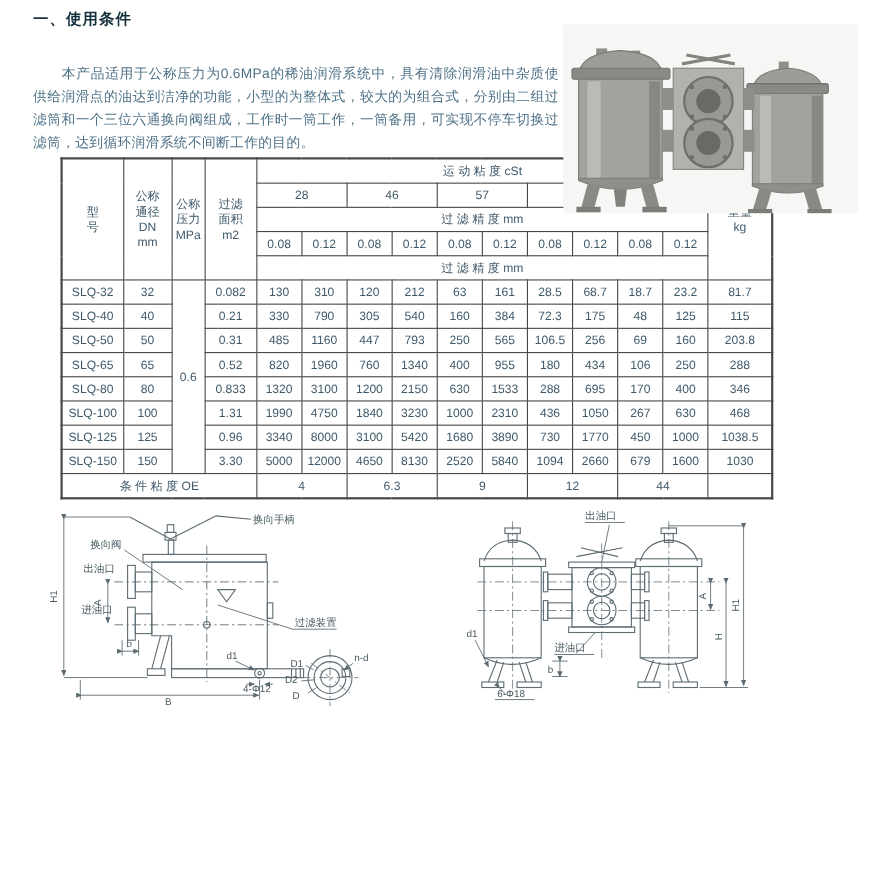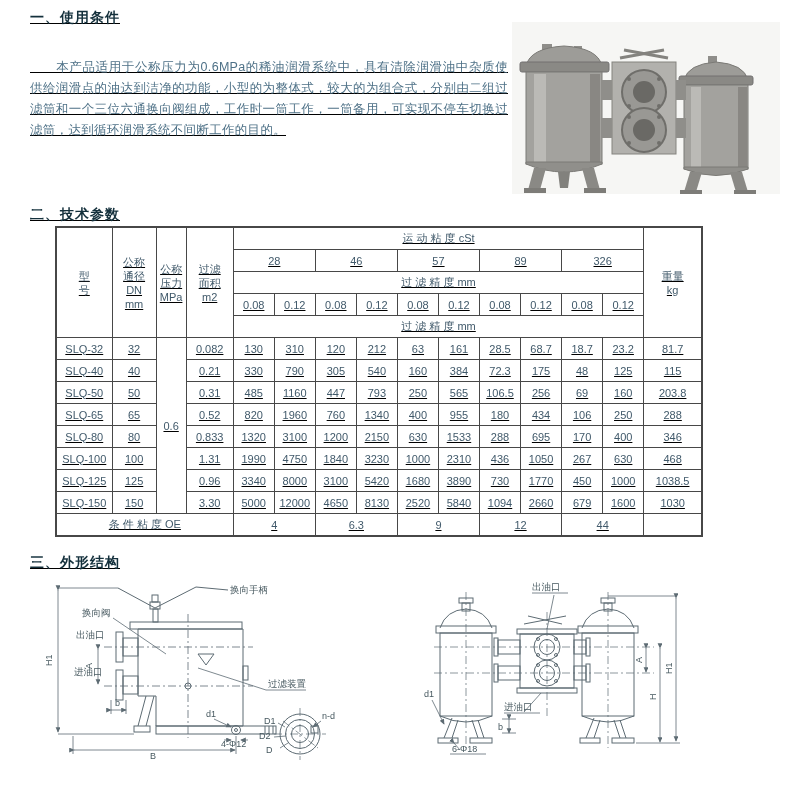--- a/index.html
+++ b/index.html
@@ -1,20 +1,20 @@
 <!DOCTYPE html>
 <html><head>
 <meta charset="utf-8">
 <style>
   html,body{margin:0;padding:0;}
   body{
     width:800px;height:796px;overflow:hidden;background:#ffffff;
     font-family:"Liberation Sans","DejaVu Sans",sans-serif;position:relative;
   }
-  .page{position:relative;width:800px;height:668px;text-decoration:underline;}
+  .page{position:relative;width:800px;height:668px;}
   .sec-heading{
     font-size:14px;font-weight:bold;color:#14303c;letter-spacing:1px;
     margin:0 0 0 30px;line-height:19px;
   }
   #h1{padding-top:8px;}
   #h2{margin-top:64px;}
   #h3{margin-top:16px;}
   .para{
     margin:30px 0 0 30px;width:478px;font-size:12.5px;line-height:21px;
     color:#4e7187;letter-spacing:0.3px;text-align:justify;
@@ -90,21 +90,20 @@
         <circle cx="147" cy="84" r="2" fill="#6f6e6a"></circle>
       <circle cx="117" cy="95" r="2" fill="#6f6e6a"></circle>
         <circle cx="147" cy="95" r="2" fill="#6f6e6a"></circle>
       <circle cx="117" cy="121" r="2" fill="#6f6e6a"></circle>
         <circle cx="147" cy="121" r="2" fill="#6f6e6a"></circle>
     </g>
   </svg>
 
   <div class="para">　　本产品适用于公称压力为0.6MPa的稀油润滑系统中，具有清除润滑油中杂质使供给润滑点的油达到洁净的功能，小型的为整体式，较大的为组合式，分别由二组过滤筒和一个三位六通换向阀组成，工作时一筒工作，一筒备用，可实现不停车切换过滤筒，达到循环润滑系统不间断工作的目的。</div>
 
-  <div id="h2" class="sec-heading">二、技术参数</div>
 
   <table class="spec">
     <colgroup>
       <col style="width:56px">
         <col style="width:44px">
         <col style="width:30px">
         <col style="width:47px">
       <col style="width:41px">
         <col style="width:41px">
         <col style="width:41px">
@@ -298,21 +297,20 @@
         <td colspan="2">4</td>
         <td colspan="2">6.3</td>
         <td colspan="2">9</td>
         <td colspan="2">12</td>
         <td colspan="2">44</td>
         <td></td>
       </tr>
     </tbody>
   </table>
 
-  <div id="h3" class="sec-heading">三、外形结构</div>
 
   <div class="drawings">
 
     <svg width="372" height="208" viewBox="0 0 372 208">
       <defs>
         <marker id="arL" markerWidth="8" markerHeight="8" refX="6" refY="3" orient="auto">
           <path d="M0,0 L7,3 L0,6 Z" fill="#5d6b73"></path>
         </marker>
       </defs>
       <g stroke="#5d6b73" stroke-width="1" fill="none">

